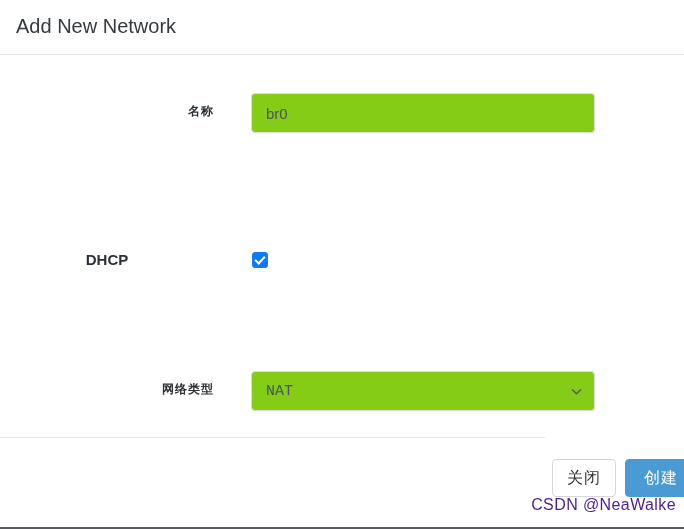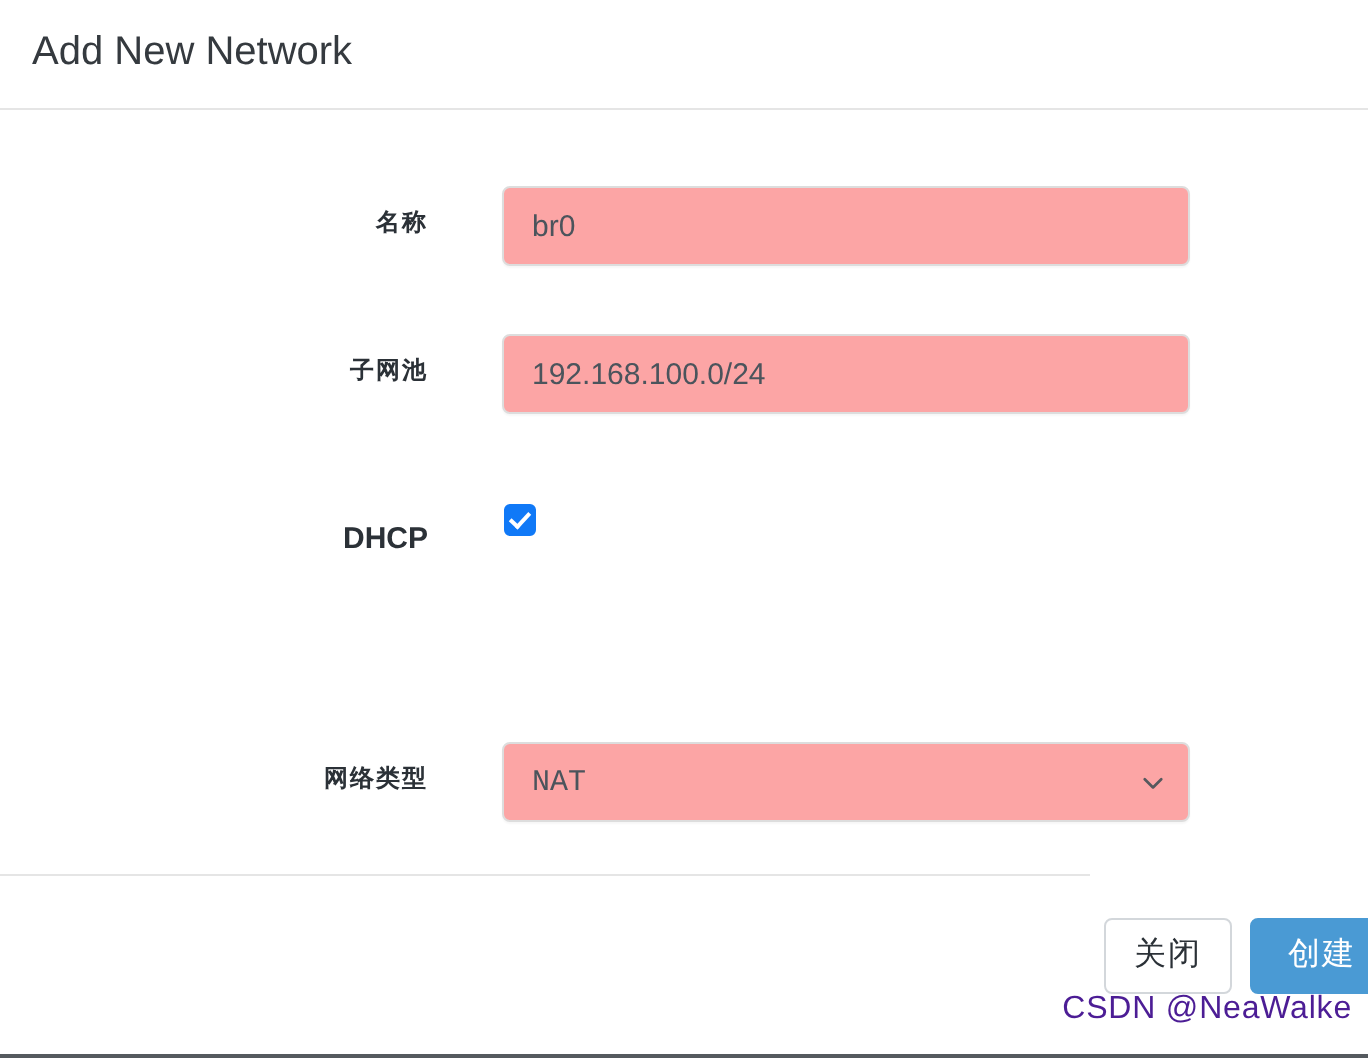--- a/index.html
+++ b/index.html
@@ -69,21 +69,21 @@
   .label-cjk { font-size: 12px; letter-spacing: 1px; }
 
   .form-control {
     position: absolute;
     left: 251px;
     width: 344px;
     height: 40px;
     box-sizing: border-box;
     border: 1px solid #dddddd;
     border-radius: 4px;
-    background: #fca5a5;
+    background: #84cc16;
     font-family: "Liberation Sans", "DejaVu Sans", sans-serif;
     font-size: 15px;
     color: #4b545c;
     padding: 0 14px;
     outline: none;
     box-shadow: 0 1px 1px rgba(0,0,0,0.035);
   }
   .form-control::placeholder { color: #adb5bd; }
 
   .select-wrap {
@@ -203,27 +203,23 @@
     <div class="modal-title">Add New Network</div>
   </div>
 
   <div class="modal-body">
 
     <div class="form-row" style="top:38px;">
       <div class="form-label label-cjk" style="top:10px;">名称</div>
       <input class="form-control" type="text" value="br0" style="">
     </div>
 
-    <div class="form-row" style="top:112px;">
-      <div class="form-label label-cjk" style="top:10px;">子网池</div>
-      <input class="form-control" type="text" value="192.168.100.0/24" style="">
-    </div>
 
     <div class="form-row" style="top:186px;">
-      <div class="form-label" style="top:20px;">DHCP</div>
+      <div class="form-label" style="top:10px;text-align:center;">DHCP</div>
       <input class="cb" style="top: 11px;" type="checkbox" checked="">
     </div>
 
 
     <div class="form-row" style="top:316px;">
       <div class="form-label label-cjk" style="top:10px;">网络类型</div>
       <div class="select-wrap">
         <select class="form-control">
           <option>NAT</option>
         </select>

